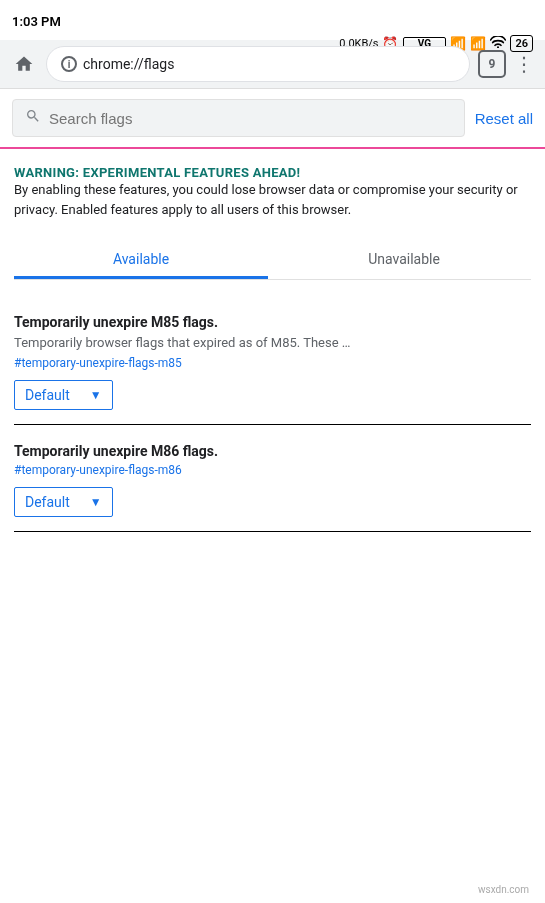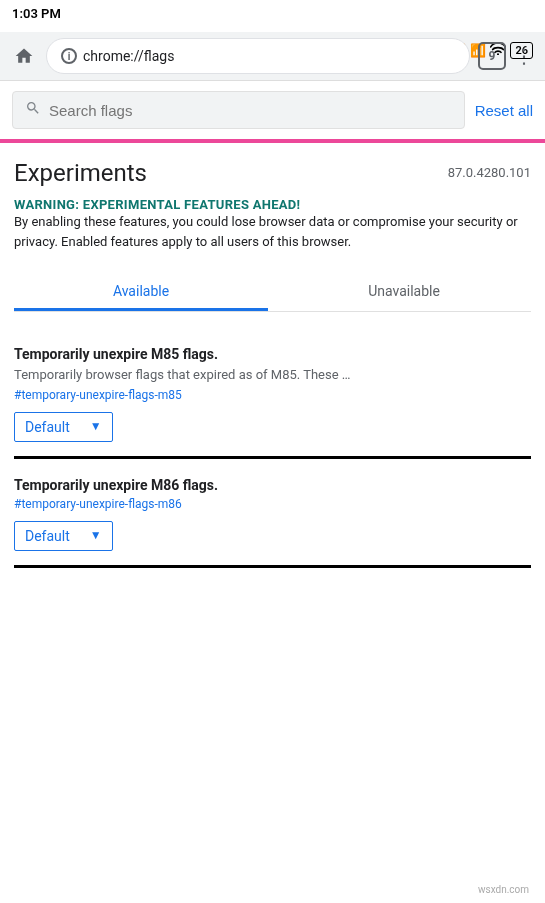--- a/index.html
+++ b/index.html
@@ -10,23 +10,24 @@
       font-family: 'Roboto', Arial, sans-serif;
       background: #fff;
       color: #202124;
       font-size: 14px;
     }
 
     
     .status-bar {
       background: #fff;
       display: flex;
+      align-items: center;
       justify-content: space-between;
       padding: 6px 12px 4px 12px;
-      height: 32px;
+      height: 40px;
     }
     .status-time {
       font-size: 13px;
       font-weight: 600;
       color: #000;
     }
     .status-right {
       display: flex;
       align-items: center;
       gap: 4px;
@@ -99,21 +100,21 @@
       letter-spacing: 1px;
     }
 
     
     .search-bar-area {
       padding: 10px 12px;
       display: flex;
       align-items: center;
       gap: 10px;
       background: #fff;
-      border-bottom: 4px solid #ec4899;
+      border-bottom: 2px solid #ec4899;
     }
     .search-input-wrap {
       flex: 1;
       background: #f1f3f4;
       border-radius: 4px;
       padding: 8px 12px;
       display: flex;
       align-items: center;
       gap: 8px;
       border: 1px solid #e0e0e0;
@@ -206,21 +207,21 @@
       height: 3px;
       background: #1a73e8;
     }
 
     
     .flags-list {
       padding: 0;
     }
     .flag-item {
       padding: 18px 0 14px 0;
-      border-bottom: 3px solid #000000;
+      border-bottom: 1px solid #000000;
     }
     .flag-title {
       font-size: 14px;
       font-weight: 700;
       color: #202124;
       margin-bottom: 4px;
     }
     .flag-description {
       font-size: 13px;
       color: #5f6368;
@@ -230,21 +231,21 @@
     .flag-link {
       font-size: 12px;
       color: #1a73e8;
       text-decoration: none;
       display: block;
       margin-bottom: 10px;
       word-break: break-all;
     }
     .flag-dropdown {
       display: inline-flex;
-      align-items: flex-start;
+      align-items: center;
       border: 1px solid #1a73e8;
       border-radius: 2px;
       padding: 6px 10px;
       gap: 20px;
       cursor: pointer;
       background: #fff;
     }
     .flag-dropdown-text {
       color: #1a73e8;
       font-size: 14px;
@@ -311,24 +312,20 @@
         <path d="M15.5 14h-.79l-.28-.27A6.471 6.471 0 0016 9.5 6.5 6.5 0 109.5 16c1.61 0 3.09-.59 4.23-1.57l.27.28v.79l5 4.99L20.49 19l-4.99-5zm-6 0C7.01 14 5 11.99 5 9.5S7.01 5 9.5 5 14 7.01 14 9.5 11.99 14 9.5 14z"></path>
       </svg>
     </div>
     <input class="search-input" type="text" placeholder="Search flags" style="">
   </div>
   <button class="reset-all-btn">Reset all</button>
 </div>
 
 <div class="main-content">
 
-  <div class="experiments-header">
-    <span class="experiments-title">Experiments</span>
-    <span class="version-text">87.0.4280.101</span>
-  </div>
 
   <div class="warning-text">WARNING: EXPERIMENTAL FEATURES AHEAD!</div>
 
   <div class="description-text">By enabling these features, you could lose browser data or compromise your security or privacy. Enabled features apply to all users of this browser.</div>
 
   <div class="tabs-container">
     <div class="tab active">
       <span>Available</span>
     </div>
     <div class="tab">

